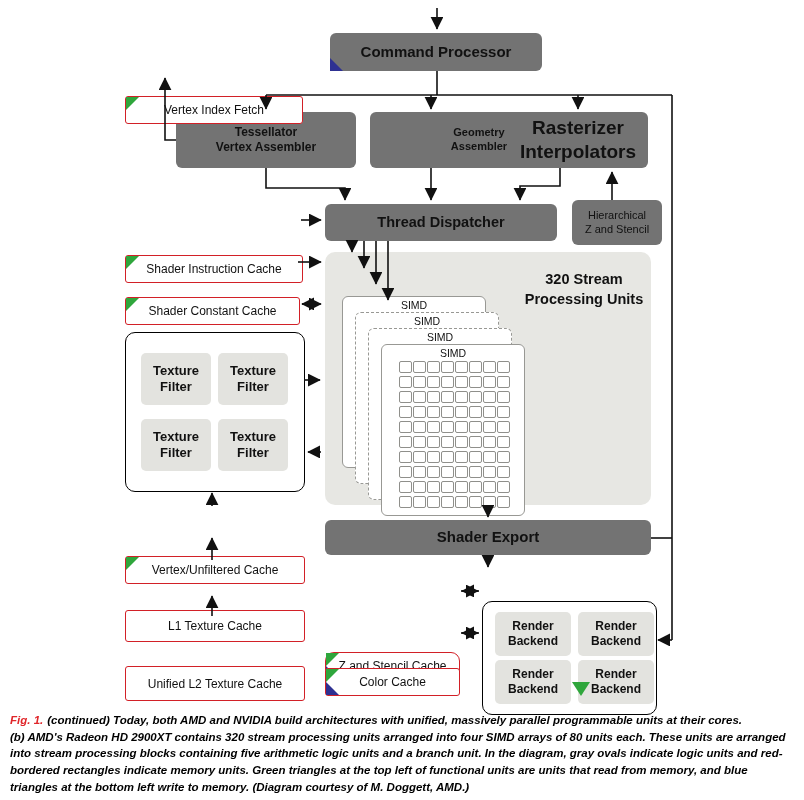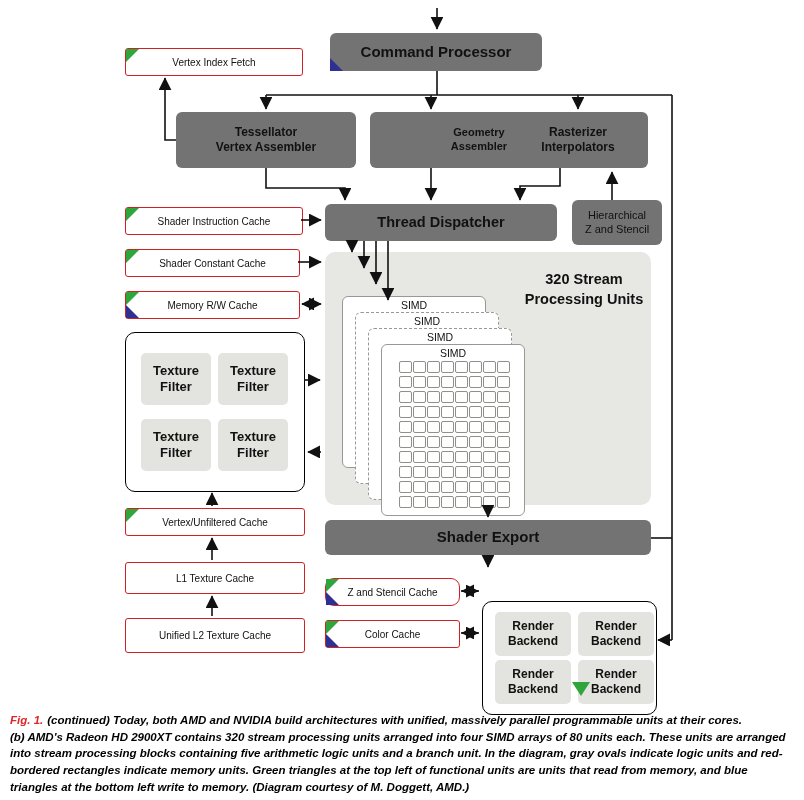--- a/index.html
+++ b/index.html
@@ -7,21 +7,21 @@
   .diagram{position:relative;width:804px;height:706px;}
 
   
   .gbox{position:absolute;background:#737373;border-radius:6px;display:flex;flex-direction:column;
         align-items:center;justify-content:center;text-align:center;font-weight:bold;line-height:1.25;}
   .gbox span{display:block;}
 
   
   .rbox{position:absolute;background:#ffffff;border:1.7px solid #d22027;border-radius:3px;
         display:flex;align-items:center;justify-content:center;text-align:left;
-        font-size:10px;font-weight:normal;}
+        font-size:12px;font-weight:normal;margin-top:48px;}
 
   
   .tri-g{position:absolute;left:0;top:0;width:0;height:0;
          border-top:13px solid #2fa63c;border-right:13px solid transparent;}
   .tri-b{position:absolute;left:0;bottom:0;width:0;height:0;
          border-bottom:13px solid #2e3192;border-right:13px solid transparent;}
 
   
   .bigblock{position:absolute;left:325px;top:252px;width:326px;height:253px;
             background:#e7e7e3;border-radius:10px;}
@@ -414,21 +414,21 @@
   <div class="gbox" style="left:176px;top:112px;width:180px;height:56px;font-size:12px;">
     <span>Tessellator</span>
     <span>Vertex Assembler</span>
   </div>
 
   <div class="gbox" style="left:370px;top:112px;width:122px;height:56px;font-size:11px;padding-left:48px;">
     <span>Geometry</span>
     <span>Assembler</span>
   </div>
 
-  <div class="gbox" style="left:508px;top:112px;width:140px;height:56px;font-size:12px;">
+  <div class="gbox" style="left:508px;top:112px;width:140px;height:56px;font-size:19px;">
     <span>Rasterizer</span>
     <span>Interpolators</span>
   </div>
 
   <div class="gbox" style="left:572px;top:200px;width:90px;height:45px;font-size:11px;font-weight:normal;">
     <span>Hierarchical</span>
     <span>Z and Stencil</span>
   </div>
 
   <div class="gbox" style="left:325px;top:204px;width:232px;height:37px;font-size:14.5px;">
@@ -485,21 +485,21 @@
   </div>
 
   <div class="rbox" style="left:125px;top:562px;width:178px;height:30px;">
     <span>L1 Texture Cache</span>
   </div>
 
   <div class="rbox" style="left:125px;top:618px;width:178px;height:33px;">
     <span>Unified L2 Texture Cache</span>
   </div>
 
-  <div class="rbox" style="left:325px;top:578px;width:133px;height:26px;border-radius:9px;">
+  <div class="rbox" style="left:325px;top:604px;width:133px;height:26px;border-radius:9px;">
     <i class="tri-g"></i>
     <i class="tri-b"></i>
     <span>Z and Stencil Cache</span>
   </div>
 
   <div class="rbox" style="left:325px;top:620px;width:133px;height:26px;">
     <i class="tri-g"></i>
     <i class="tri-b"></i>
     <span>Color Cache</span>
   </div>

